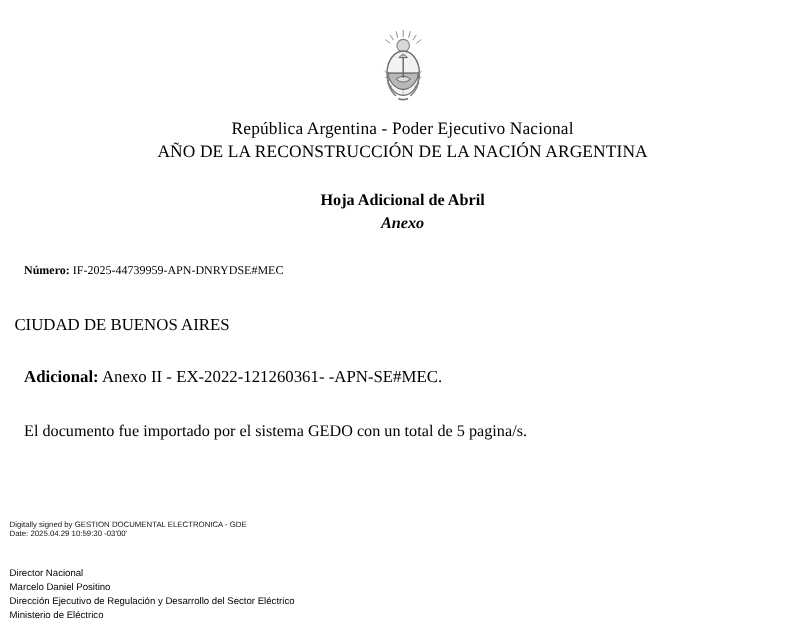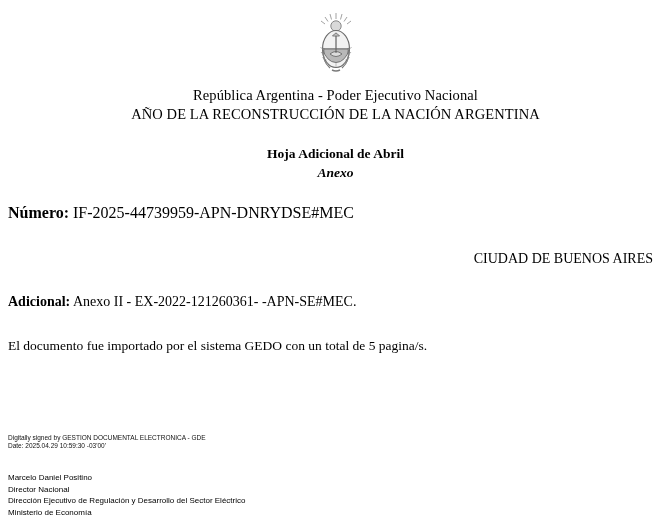--- a/index.html
+++ b/index.html
@@ -12,21 +12,21 @@
     height: 524px;
     font-family: "Liberation Serif", serif;
     color: #000000;
     position: relative;
     overflow: hidden;
   }
   .page {
     width: 671px;
     height: 524px;
     position: relative;
-    padding: 0;
+    padding: 12px;
     box-sizing: border-box;
   }
   .crest-wrap {
     text-align: center;
     padding-top: 12px;
   }
   .crest {
     display: inline-block;
     width: 52px;
     height: 66px;
@@ -51,33 +51,32 @@
   }
   .title-sub {
     font-size: 13.5px;
     font-weight: bold;
     line-height: 19px;
     font-style: italic;
   }
   .field-row {
     margin-top: 22px;
     padding-left: 8px;
-    font-size: 16px;
+    font-size: 10px;
     line-height: 18px;
   }
   .field-label {
     font-weight: bold;
   }
   .field-value {
     font-weight: normal;
   }
   .right-block {
     margin-top: 26px;
     padding-right: 18px;
-    text-align: right;
     font-size: 14px;
     line-height: 21px;
   }
   .ref-row {
     margin-top: 24px;
     padding-left: 8px;
     font-size: 14px;
     line-height: 18px;
   }
   .body-text {
@@ -181,19 +180,19 @@
     <span class="field-label">Adicional:</span>
     <span class="field-value">Anexo II - EX-2022-121260361- -APN-SE#MEC.</span>
   </div>
 
   <div class="body-text">El documento fue importado por el sistema GEDO con un total de 5 pagina/s.</div>
 
   <div class="signature-block">
     <div class="sig-meta">Digitally signed by GESTION DOCUMENTAL ELECTRONICA - GDE</div>
     <div class="sig-meta">Date: 2025.04.29 10:59:30 -03'00'</div>
     <div class="sig-gap"></div>
+    <div class="sig-name">Director Nacional</div>
     <div class="sig-name">Marcelo Daniel Positino</div>
-    <div class="sig-name">Director Nacional</div>
     <div class="sig-name">Dirección Ejecutivo de Regulación y Desarrollo del Sector Eléctrico</div>
-    <div class="sig-name">Ministerio de Economía</div>
+    <div class="sig-name">Ministerio de Eléctrico</div>
   </div>
 
 </div>
 
 </body></html>

